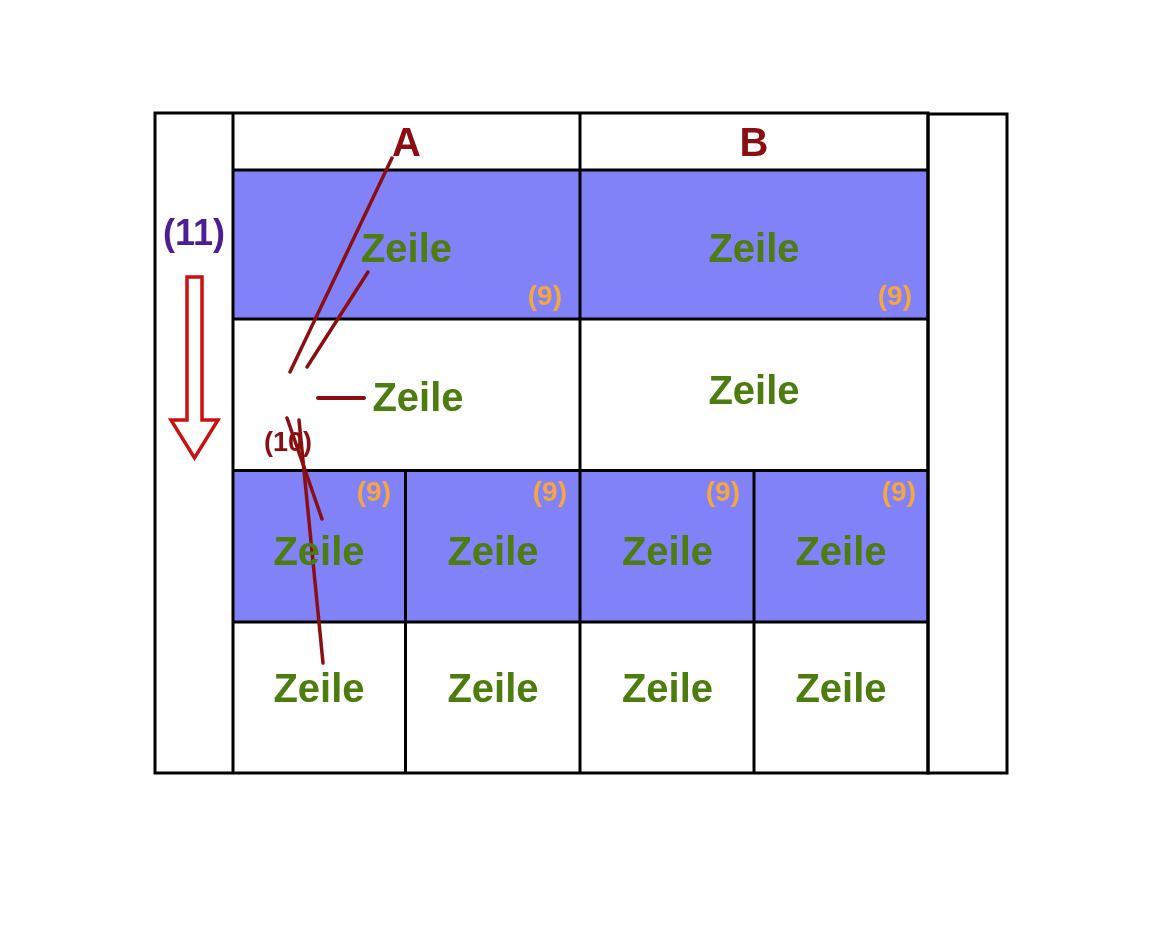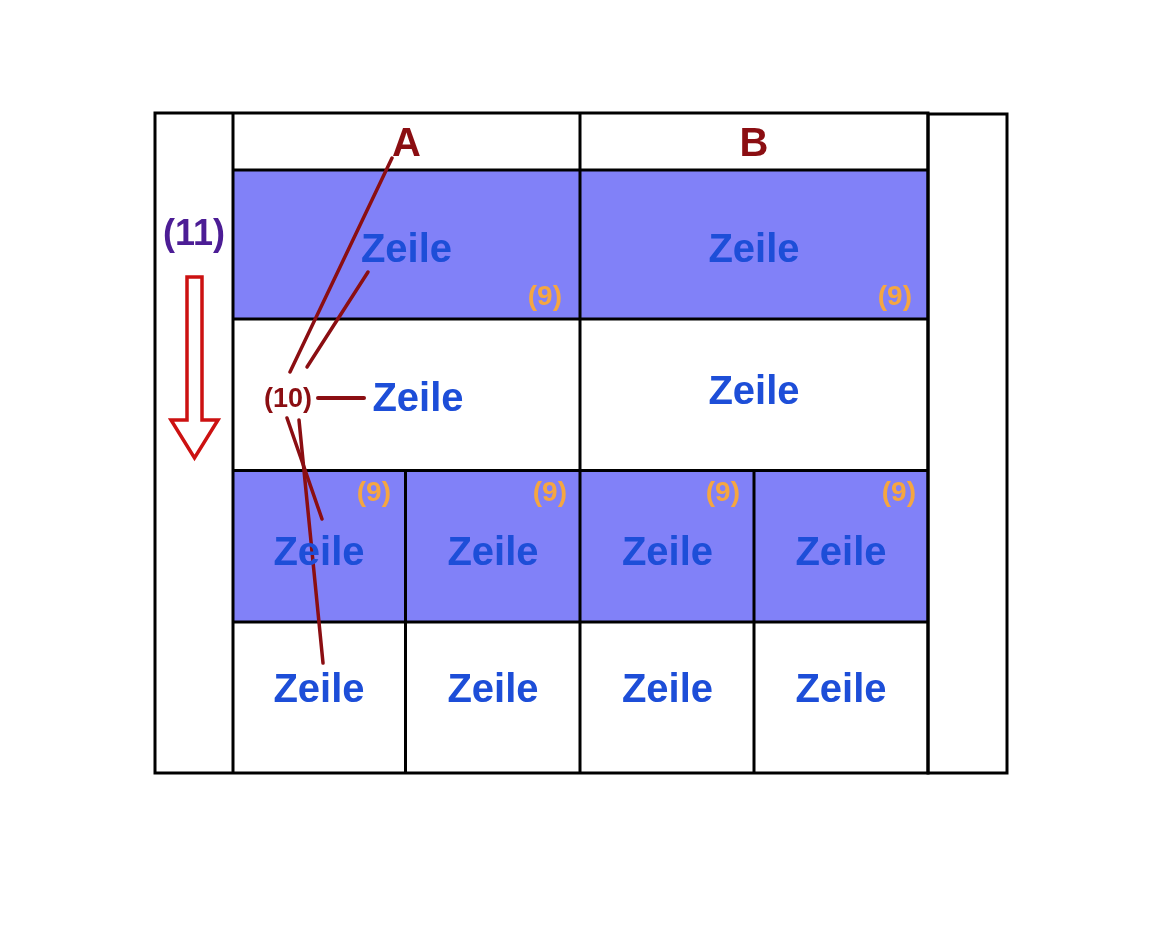--- a/index.html
+++ b/index.html
@@ -2,27 +2,27 @@
 <html><head>
 <meta charset="utf-8">
 <style>
   html,body{margin:0;padding:0;background:#ffffff;}
   .canvas{
     position:relative;width:1152px;height:926px;background:#ffffff;overflow:hidden;
     font-family:"Liberation Sans",sans-serif;font-weight:bold;
   }
   .overlay{position:absolute;left:0;top:0;width:1152px;height:926px;}
   .cell{position:absolute;display:flex;align-items:center;justify-content:center;}
-  .lbl{color:#1d4ed8;font-size:40px;line-height:1;white-space:nowrap;}
+  .lbl{color:#4d7c0f;font-size:40px;line-height:1;white-space:nowrap;}
   .hdr{color:#8B0E12;font-size:40px;line-height:1;}
   .badge{position:absolute;color:#F5A641;font-size:28px;line-height:1;}
   .badge-tr{top:8px;right:14px;}
   .badge-br{bottom:8px;right:18px;}
   .floating{position:absolute;transform:translate(-50%,-50%);white-space:nowrap;line-height:1;}
-  .note10{color:#8B0E12;font-size:27px;}
+  .note10{color:#8B0E12;font-size:27px;margin-top:44px;}
   .note11{color:#4c1d95;font-size:36px;}
   .dy4{transform:translateY(4px);}
   .dyn4{transform:translateY(-4px);}
   .dy5{transform:translateY(5px);}
   .dyn10{transform:translateY(-10px);}
 </style>
 </head>
 <body>
 
 <div class="canvas">

